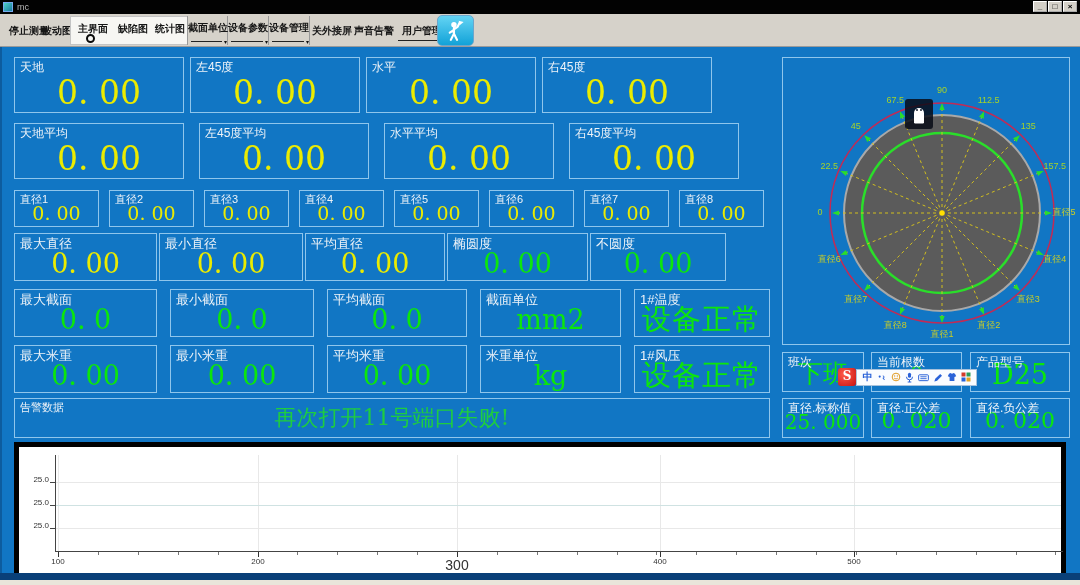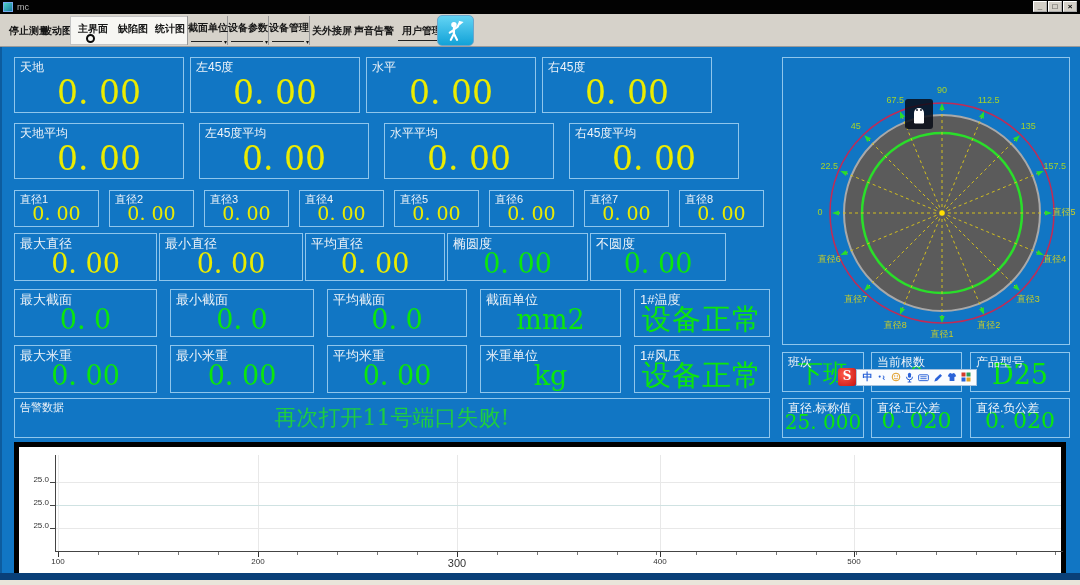--- a/index.html
+++ b/index.html
@@ -467,21 +467,21 @@
         <div class="abs" style="left: 877px; top: 105px; width: 1px; height: 3px; background: rgb(119, 119, 119);"></div>
         <div class="abs" style="left: 917px; top: 105px; width: 1px; height: 3px; background: rgb(119, 119, 119);"></div>
         <div class="abs" style="left: 957px; top: 105px; width: 1px; height: 3px; background: rgb(119, 119, 119);"></div>
         <div class="abs" style="left: 997px; top: 105px; width: 1px; height: 3px; background: rgb(119, 119, 119);"></div>
         <div class="abs" style="left: 1036px; top: 105px; width: 1px; height: 3px; background: rgb(119, 119, 119);"></div>
         <div class="abs" style="left: 39px; top: 105px; width: 1px; height: 5px; background: rgb(51, 51, 51);"></div>
         <div class="abs" style="left: 24px; top: 111px; width: 30px; text-align: center; font-size: 8px; color: rgb(51, 51, 51);">100</div>
         <div class="abs" style="left: 239px; top: 105px; width: 1px; height: 5px; background: rgb(51, 51, 51);"></div>
         <div class="abs" style="left: 224px; top: 111px; width: 30px; text-align: center; font-size: 8px; color: rgb(51, 51, 51);">200</div>
         <div class="abs" style="left: 438px; top: 105px; width: 1px; height: 5px; background: rgb(51, 51, 51);"></div>
-        <div class="abs" style="left: 423px; top: 111px; width: 30px; text-align: center; font-size: 11px; color: rgb(51, 51, 51);">300</div>
+        <div class="abs" style="left: 423px; top: 111px; width: 30px; text-align: center; font-size: 14px; color: rgb(51, 51, 51);">300</div>
         <div class="abs" style="left: 641px; top: 105px; width: 1px; height: 5px; background: rgb(51, 51, 51);"></div>
         <div class="abs" style="left: 626px; top: 111px; width: 30px; text-align: center; font-size: 8px; color: rgb(51, 51, 51);">400</div>
         <div class="abs" style="left: 835px; top: 105px; width: 1px; height: 5px; background: rgb(51, 51, 51);"></div>
         <div class="abs" style="left: 820px; top: 111px; width: 30px; text-align: center; font-size: 8px; color: rgb(51, 51, 51);">500</div>
         <div class="abs" style="left: 36px; top: 8px; width: 1px; height: 97px; background: var(--chart-axis);"></div>
         <div class="abs" style="left: 36px; top: 104px; width: 1008px; height: 1px; background: var(--chart-axis);"></div>
       </div>
   </div>
 
   <div id="strip-navy"></div>

